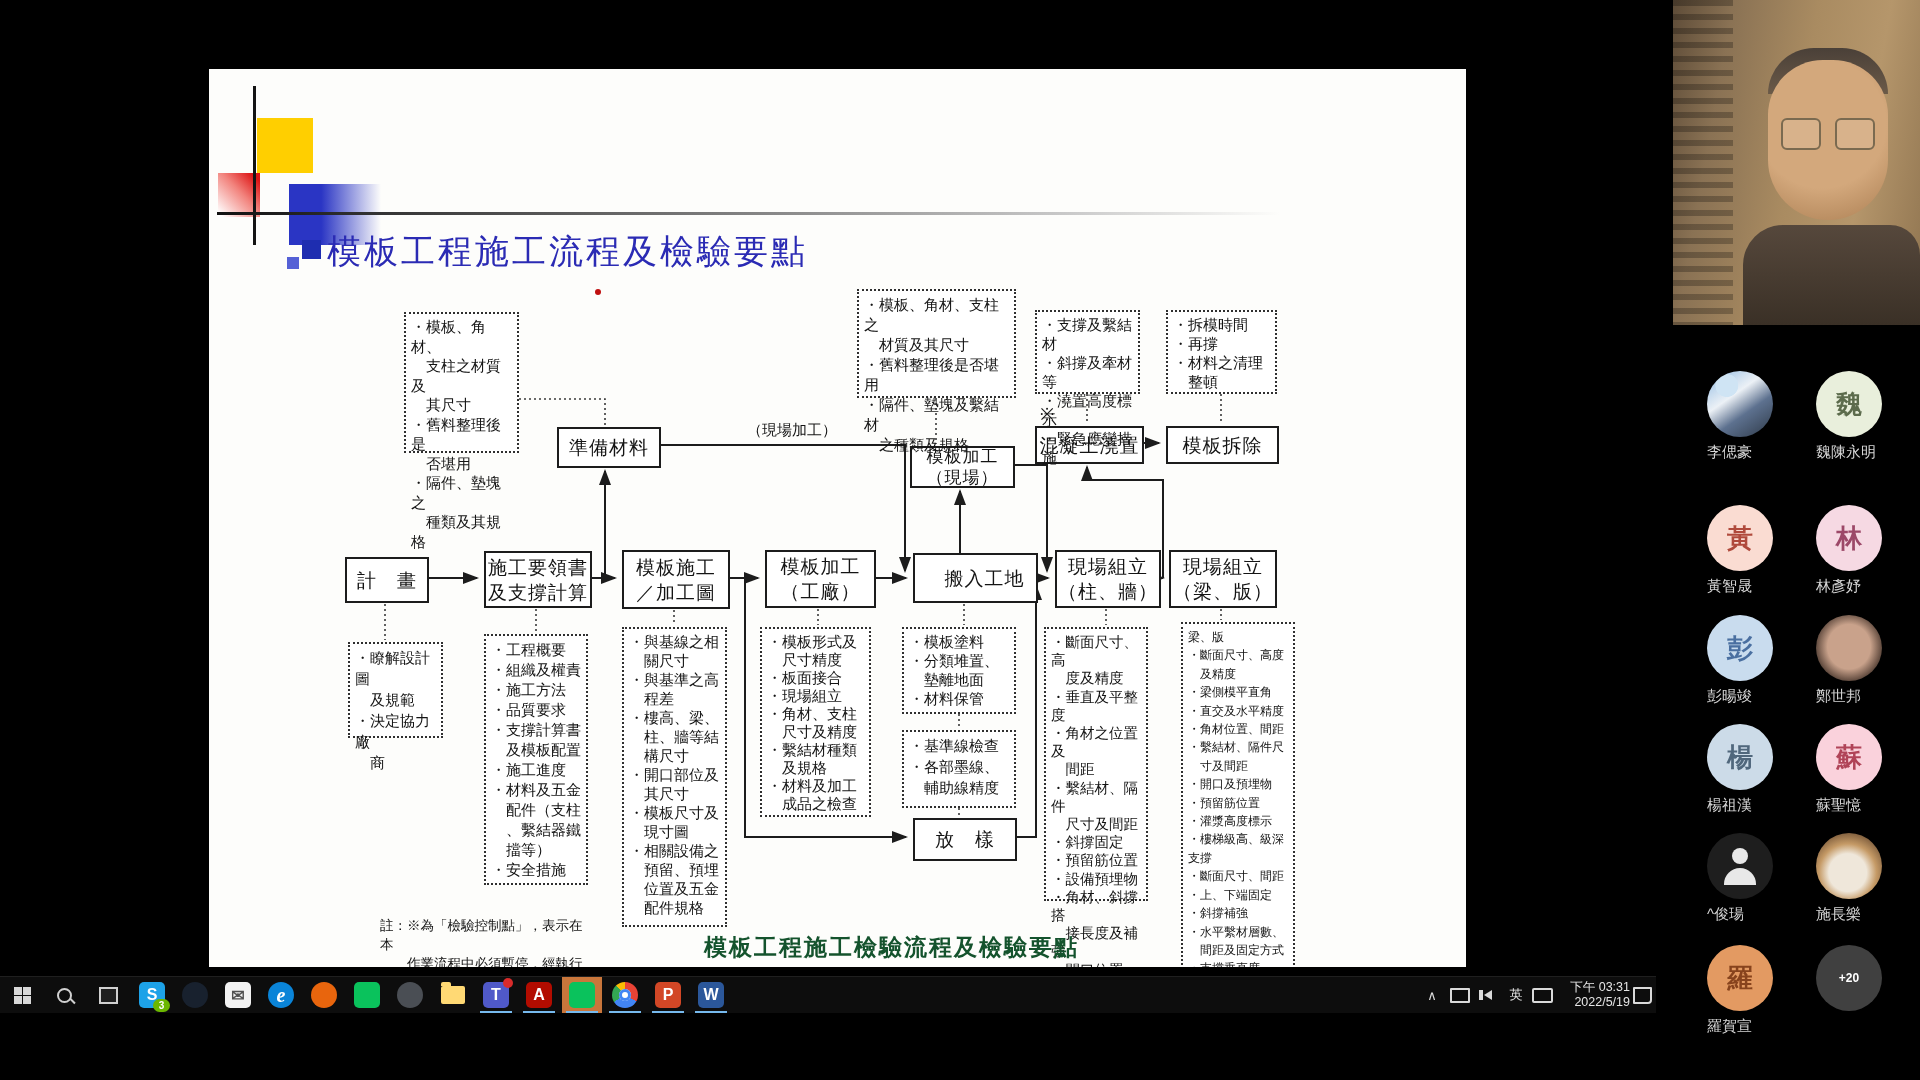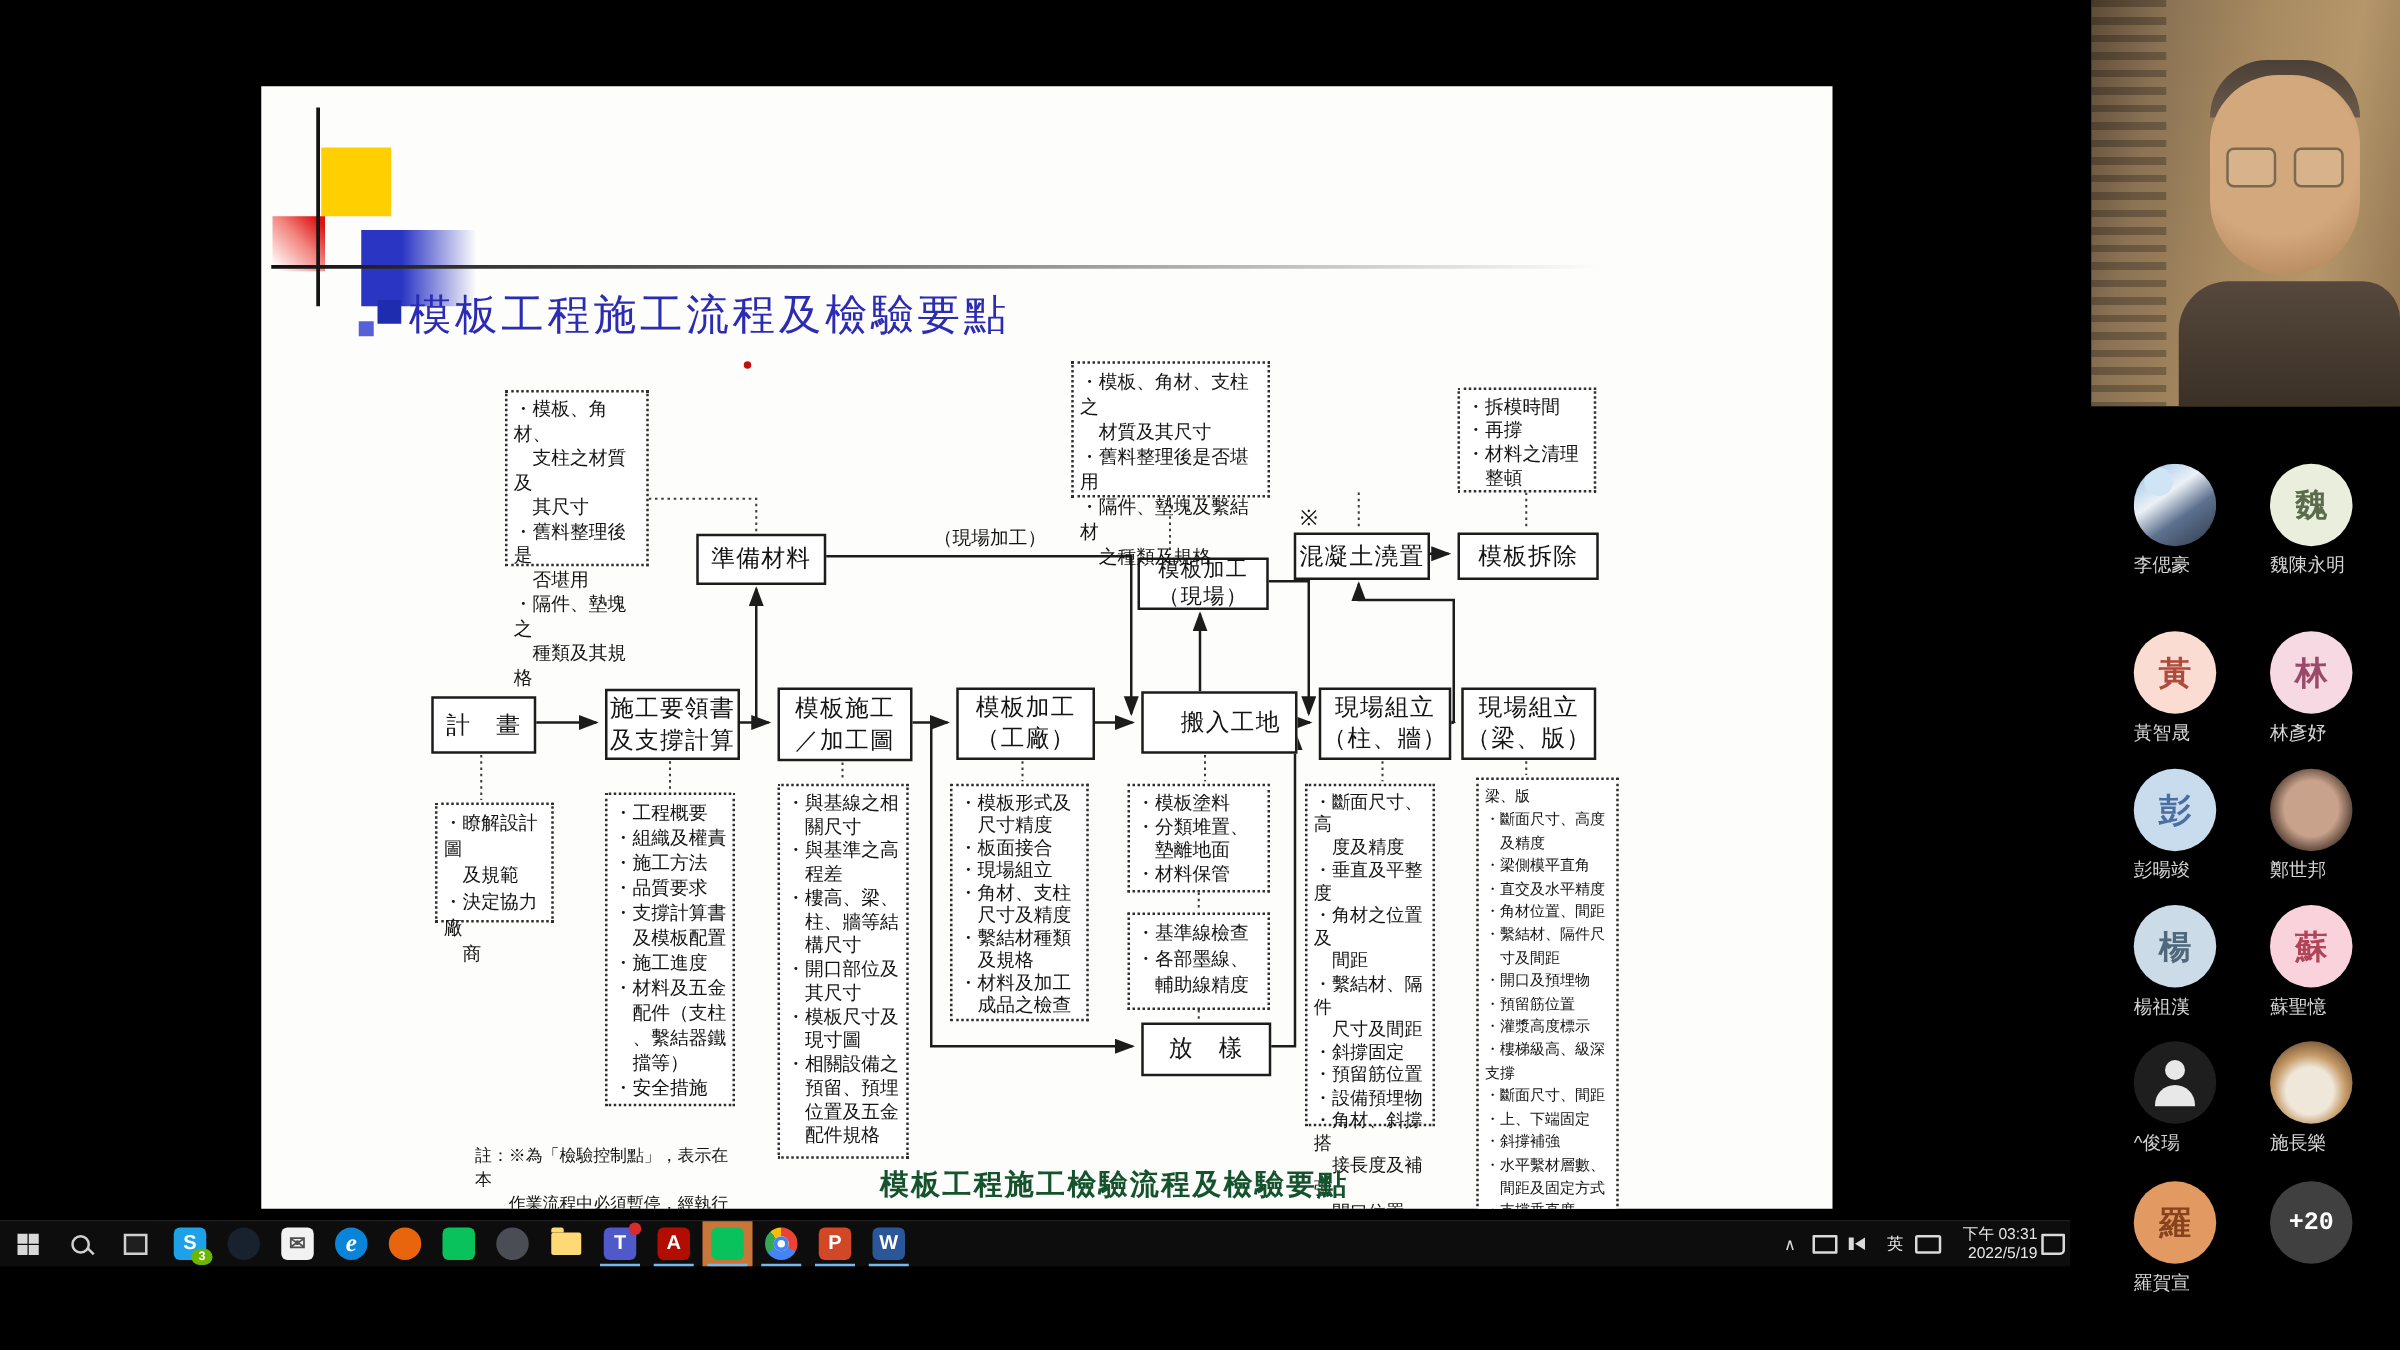--- a/index.html
+++ b/index.html
@@ -39,21 +39,21 @@
           background:linear-gradient(#4a4038,#6b5a48);}
   #webcam .glasses{position:absolute;left:108px;top:118px;width:94px;height:30px;}
   #webcam .lens{position:absolute;width:36px;height:28px;border:2px solid #7a6a50;border-radius:6px;background:rgba(255,255,255,.12);}
   #webcam .lens.r{right:0;}
   #webcam .shirt{position:absolute;left:70px;top:225px;width:177px;height:100px;border-radius:40px 30px 0 0;
           background:linear-gradient(#56483c,#3a3026);}
   
   .ptile{position:absolute;width:110px;text-align:left;cursor:default;}
   .avatar{width:66px;height:66px;border-radius:50%;display:flex;align-items:center;justify-content:center;
           font-size:26px;font-weight:bold;overflow:hidden;position:relative;}
-  .avatar.small-badge{font-size:20px;font-family:Liberation Mono, monospace;}
+  .avatar.small-badge{font-size:12px;}
   .pname{margin-top:6px;font-size:15px;color:#d5d5d5;white-space:nowrap;overflow:hidden;max-width:110px;}
   .photo-anime{background:radial-gradient(circle at 30% 22%,#cfe4f4 0 16%,rgba(0,0,0,0) 17%),
                linear-gradient(145deg,#8db9e2 0%,#ecf1f6 38%,#5d718f 62%,#2e3947 100%);}
   .photo-face{background:radial-gradient(ellipse at 50% 48%,#c9a28b 0 46%,#6b5346 68%,#2d241d 82%);}
   .photo-cat{background:radial-gradient(circle at 48% 60%,#efe7da 0 36%,#c59a66 55%,#6e4f33 82%);}
   .picon-head{width:16px;height:16px;border-radius:50%;background:#e8e8e8;margin:0 auto;}
   .picon-body{width:32px;height:17px;border-radius:16px 16px 0 0;background:#e8e8e8;margin:4px auto 0;}
   
   #taskbar{position:absolute;left:0;top:976px;width:1656px;height:36px;background:#0d0d0d;border-top:1px solid #1f1f1f;}
   .tbtn{position:absolute;top:0;width:40px;height:36px;display:flex;align-items:center;justify-content:center;}
@@ -164,20 +164,24 @@
 　其尺寸
 ・舊料整理後是
 　否堪用
 ・隔件、墊塊之
 　種類及其規格</div>
   <div class="dbox" style="left:648px;top:220px;width:159px;height:109px;line-height:20px;">・模板、角材、支柱之
 　材質及其尺寸
 ・舊料整理後是否堪用
 ・隔件、墊塊及繫結材
 　之種類及規格</div>
+  <div class="dbox" style="left:826px;top:241px;width:105px;height:84px;line-height:19px;">・支撐及繫結材
+・斜撐及牽材等
+・澆置高度標示
+・緊急應變措施</div>
   <div class="dbox" style="left:957px;top:241px;width:111px;height:84px;line-height:19px;">・拆模時間
 ・再撐
 ・材料之清理
 　整頓</div>
   <div class="dbox" style="left:139px;top:573px;width:95px;height:96px;line-height:21px;">・瞭解設計圖
 　及規範
 ・決定協力廠
 　商</div>
   <div class="dbox" style="left:275px;top:565px;width:104px;height:251px;line-height:20px;">・工程概要
 ・組織及權責

